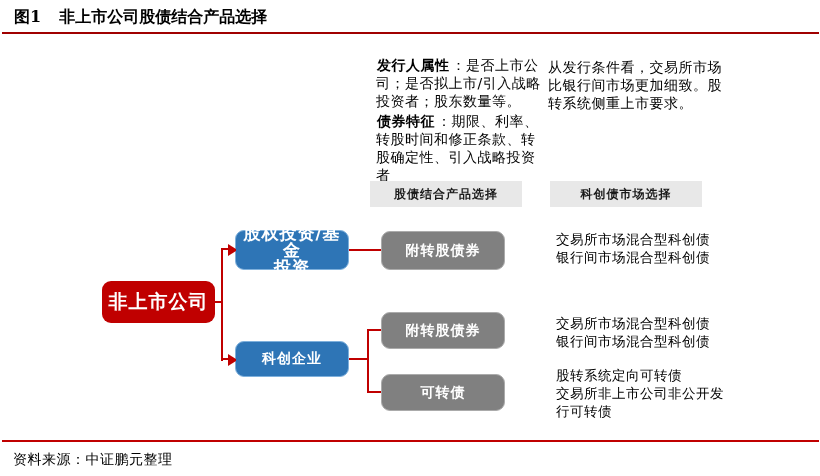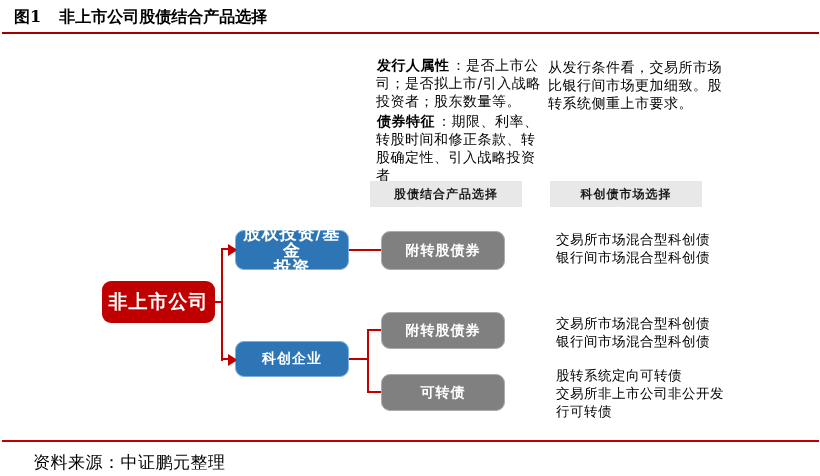--- a/index.html
+++ b/index.html
@@ -136,23 +136,22 @@
     line-height: 18px;
     letter-spacing: 0.5px;
     white-space: pre-line;
   }
   .ann1 { left: 553px; top: 227px; }
   .ann2 { left: 553px; top: 311px; }
   .ann3 { left: 553px; top: 363px; }
   .source {
     position: absolute;
     left: 10px; top: 448px;
-    font-size: 17px;
-    letter-spacing: 0.5px;
-    margin-left: 20px;
+    font-size: 14px;
+    letter-spacing: 0.5px;
   }
 </style>
 </head>
 <body>
 
 <div class="page">
 
   <div class="fig-title">
     <span>图1</span><span class="title-text">非上市公司股债结合产品选择</span>
   </div>

